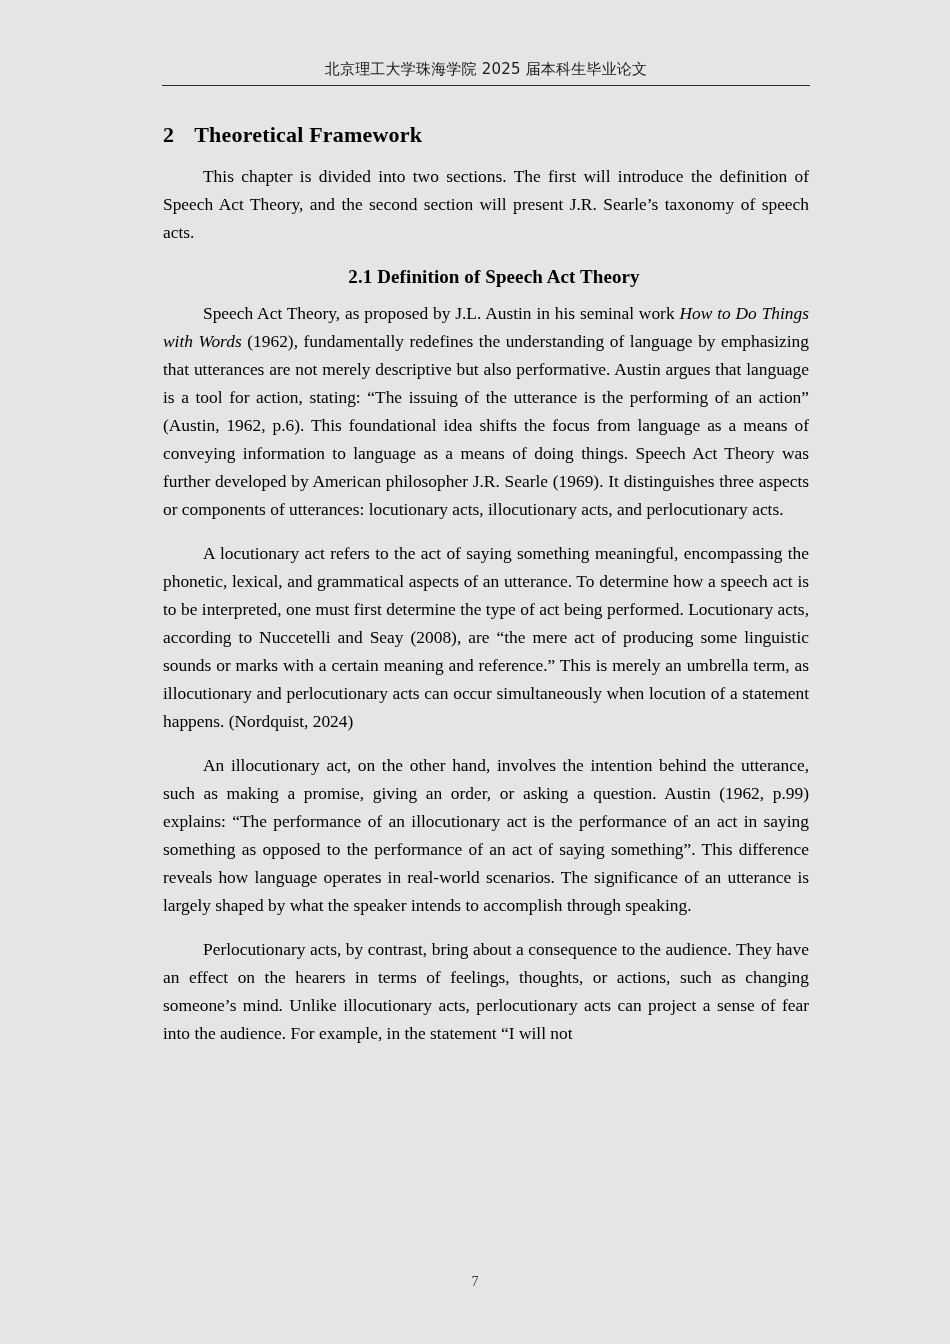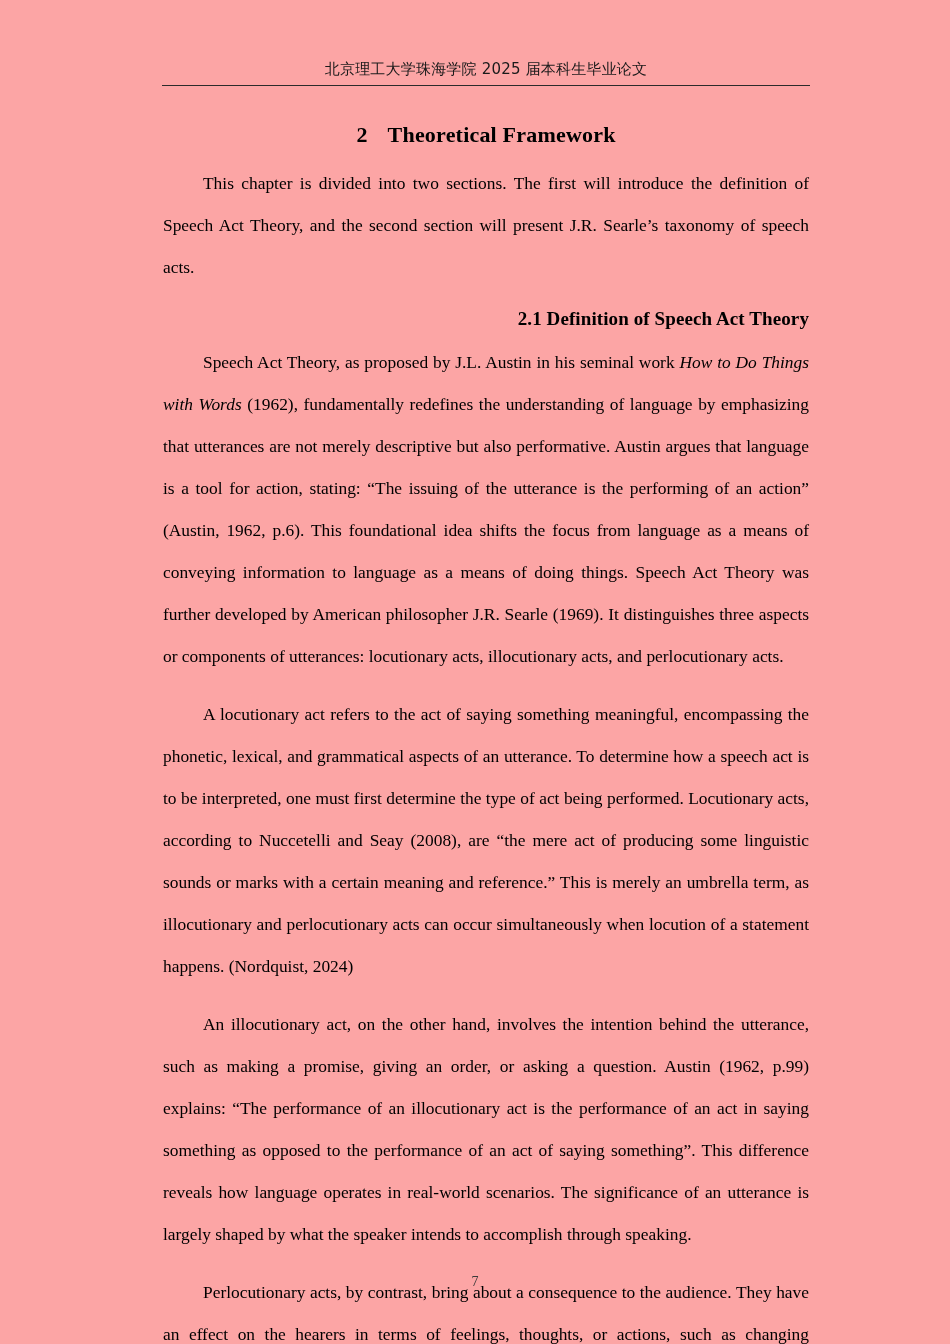--- a/index.html
+++ b/index.html
@@ -4,21 +4,21 @@
 <style>
   html, body {
     margin: 0;
     padding: 0;
     background: #ffffff;
   }
   .page {
     position: relative;
     width: 950px;
     height: 1344px;
-    background: #fca5a5;
+    background: #e5e5e5;
     margin: 0 auto;
     overflow: hidden;
     box-sizing: border-box;
     font-family: "Liberation Serif", "DejaVu Serif", serif;
     color: #000000;
   }
 
   
   .header {
     position: absolute;
@@ -45,41 +45,41 @@
   .content {
     position: absolute;
     left: 163px;
     top: 120px;
     width: 646px;
   }
 
   .chapter-title {
     font-size: 22px;
     font-weight: bold;
-    text-align: center;
+    text-align: left;
     line-height: 30px;
     margin: 0 0 12px 0;
     letter-spacing: 0.2px;
   }
   .chapter-title .num {
     margin-right: 20px;
   }
 
   .section-title {
     font-size: 19px;
     font-weight: bold;
-    text-align: right;
+    text-align: center;
     line-height: 28px;
     margin: 17px 0 8px 16px;
     letter-spacing: 0.1px;
   }
 
   p.para {
     font-size: 17.4px;
-    line-height: 42px;
+    line-height: 28px;
     text-align: justify;
     text-justify: inter-word;
     margin: 0 0 0 0;
     text-indent: 40px;
     hyphens: none;
     word-spacing: 0px;
   }
   p.para.tight {
     margin-top: 0;
   }

